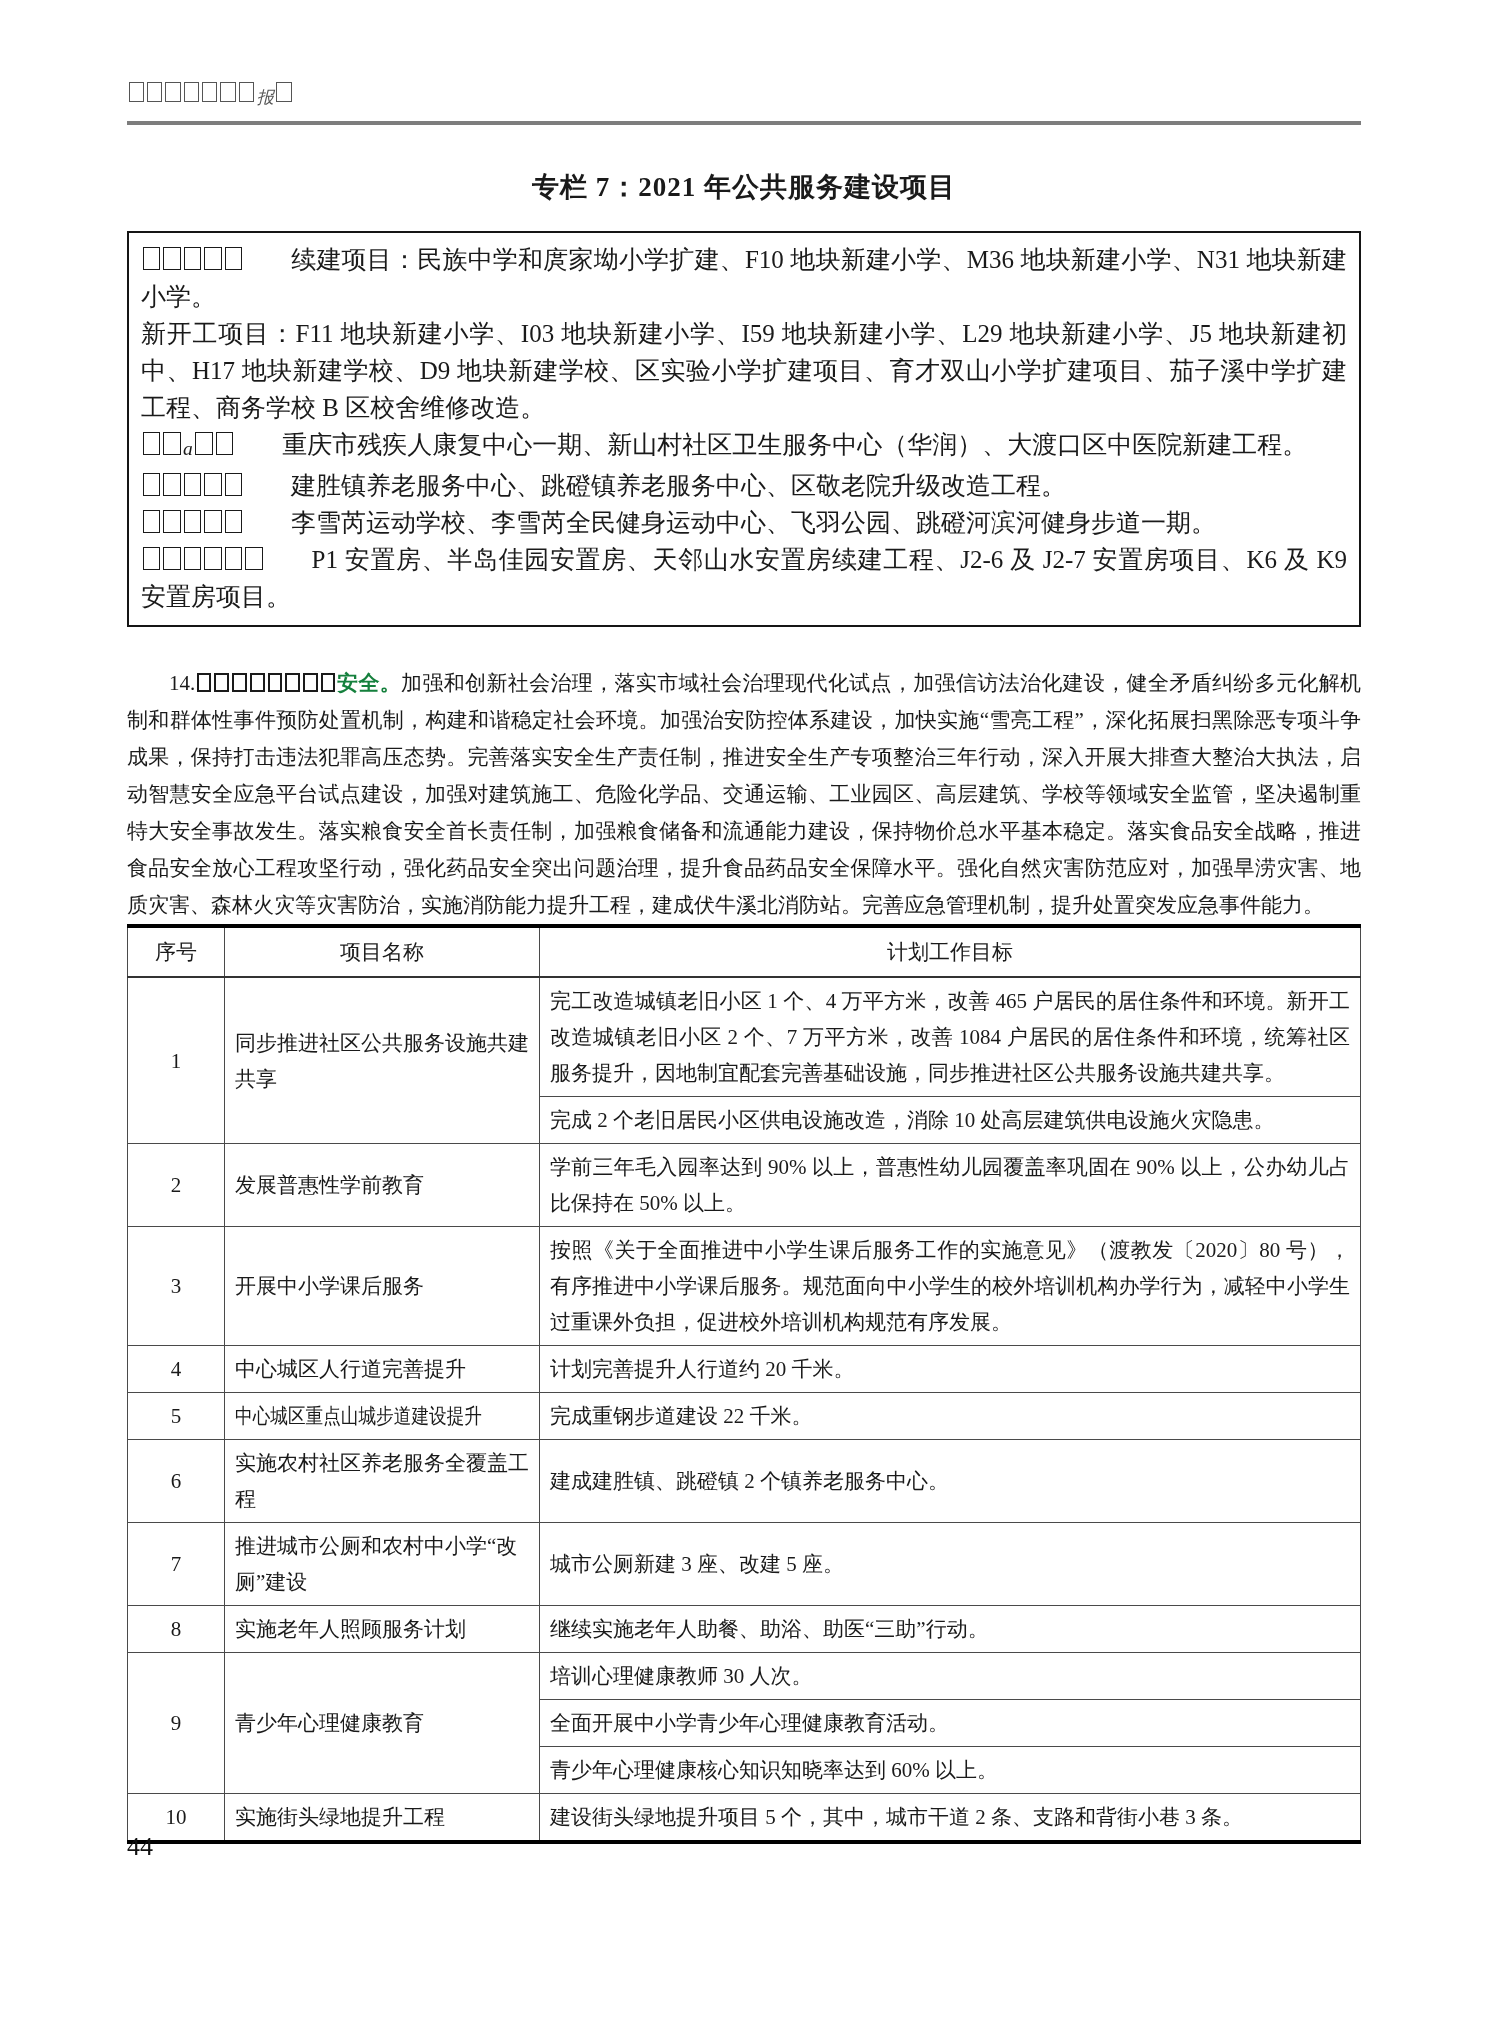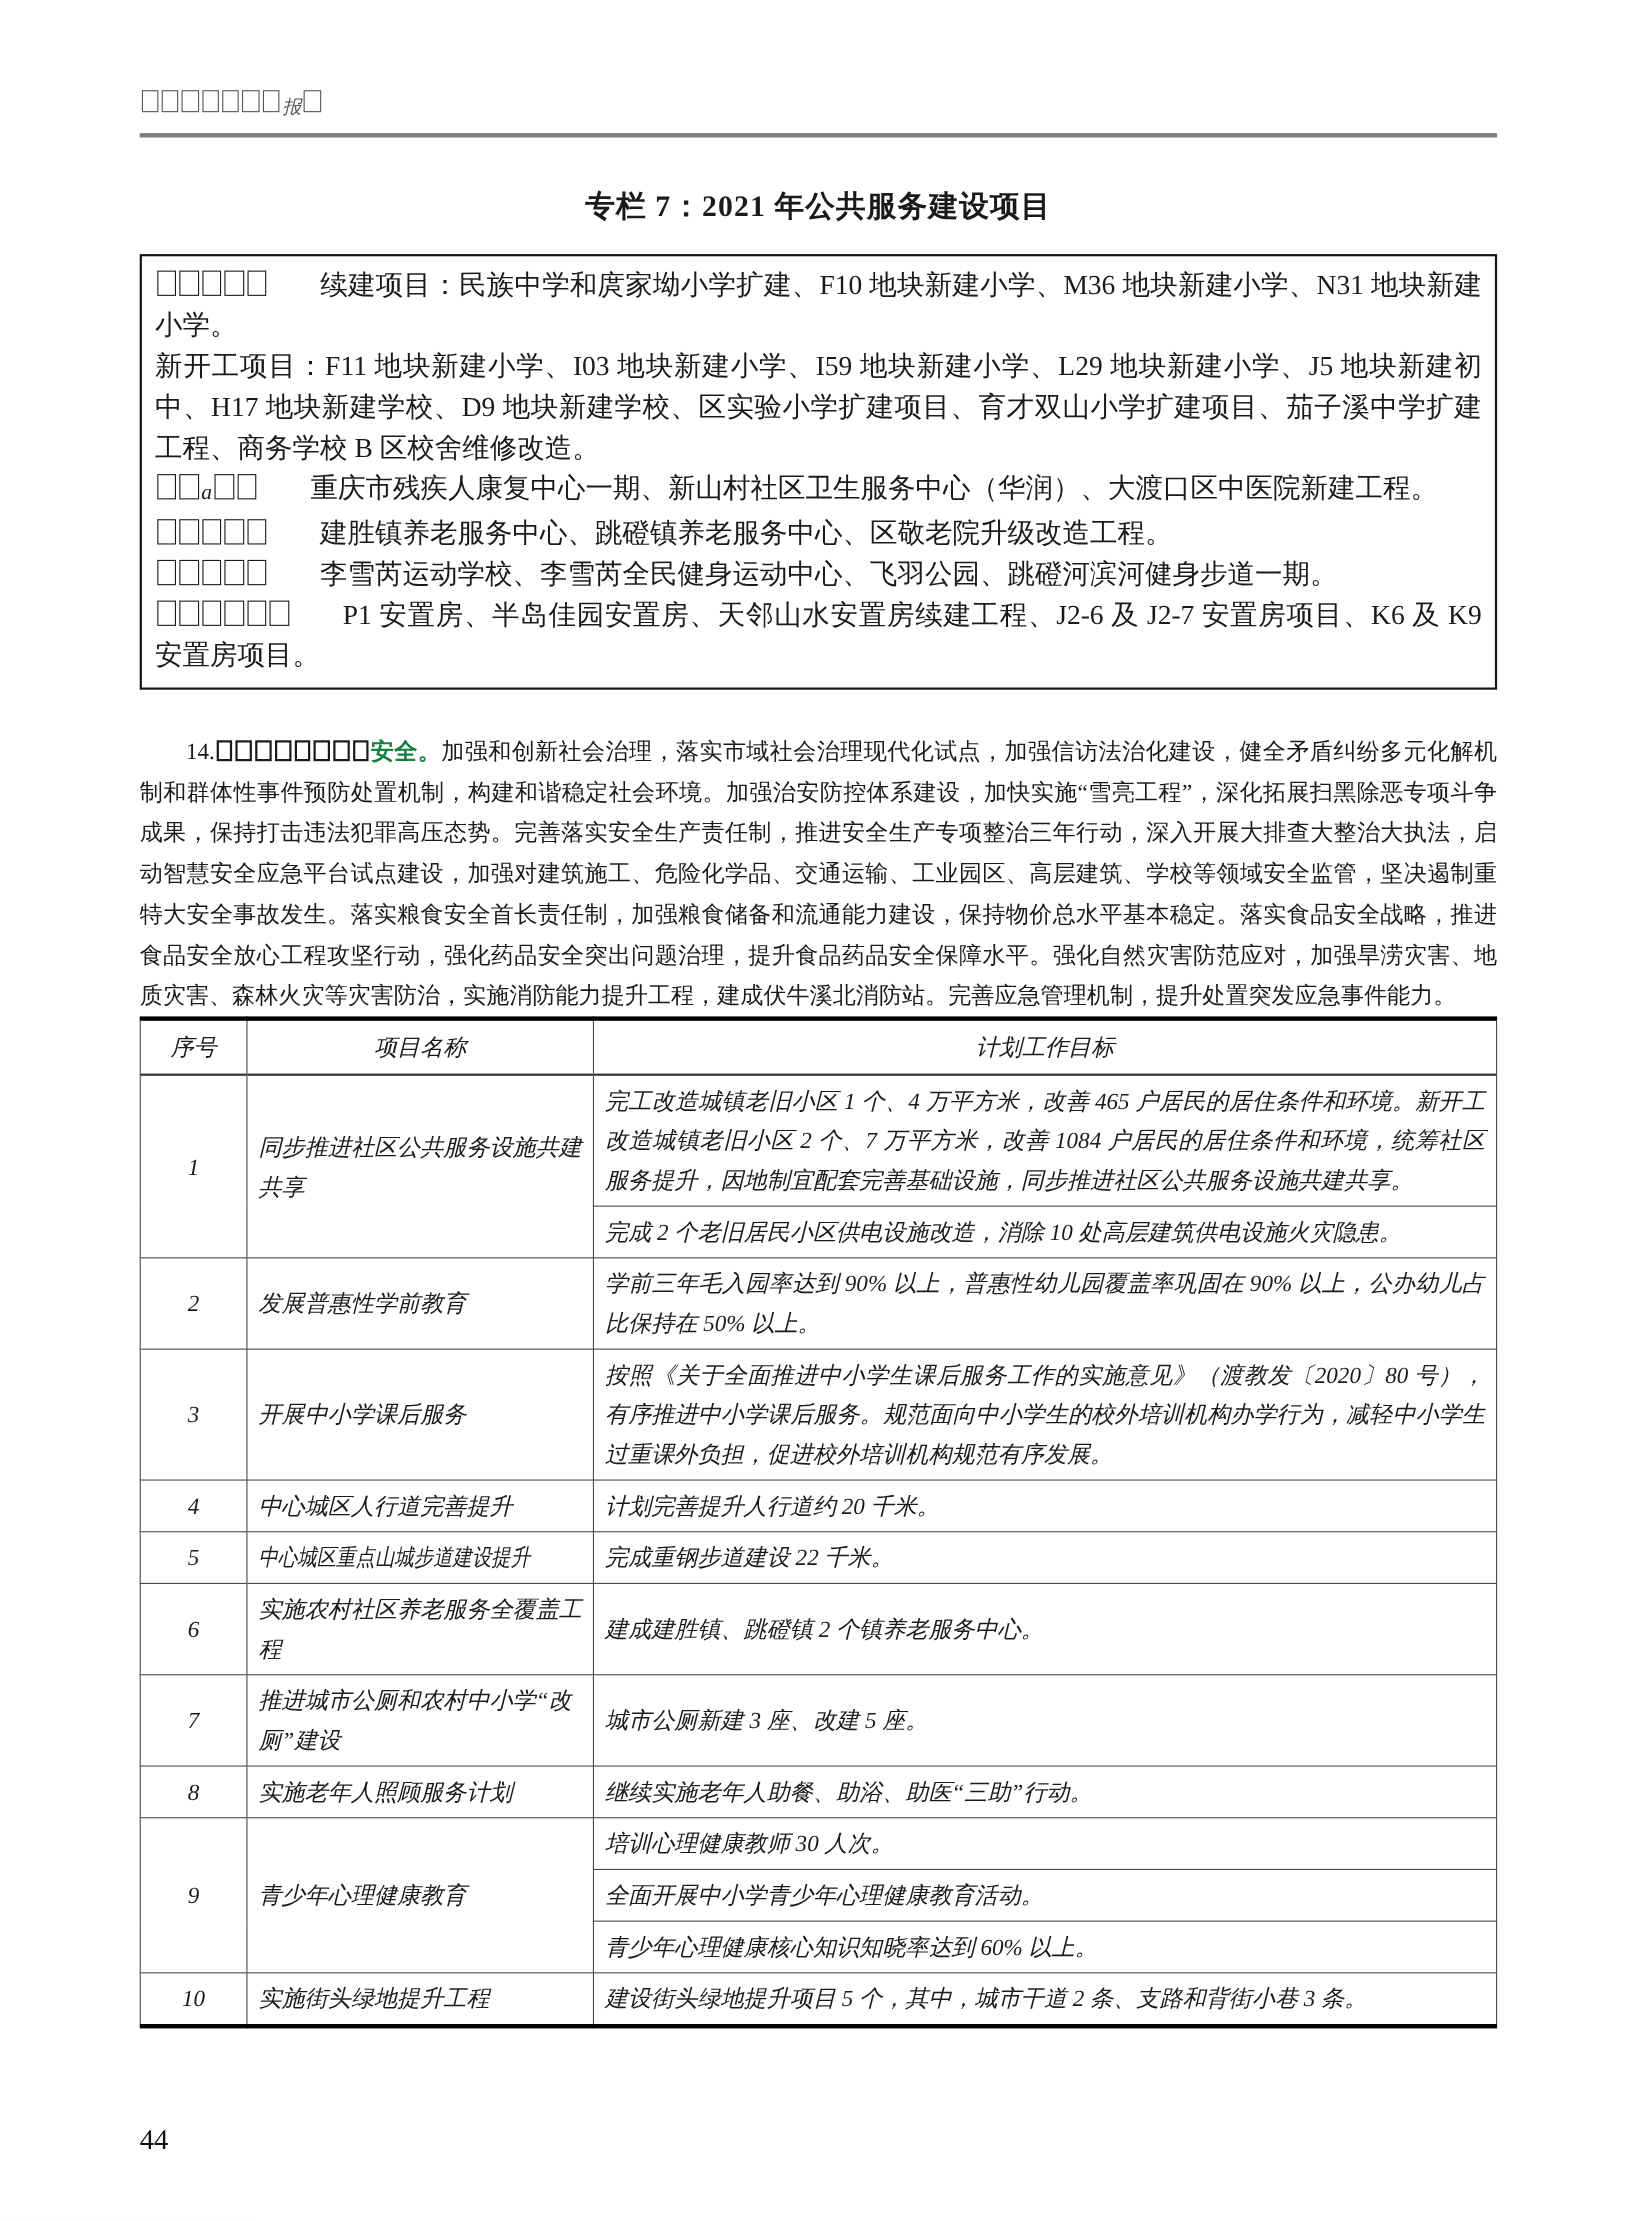--- a/index.html
+++ b/index.html
@@ -47,39 +47,39 @@
     margin:38px 0 0 0;font-size:21px;line-height:37px;
     text-align:justify;text-indent:2em;
   }
   .bold{font-weight:normal;}
   .gray-label{color:#15803d;font-weight:bold;}
 
   
   table.c11{
     width:100%;border-collapse:collapse;
     border-top:4.5px solid #000;border-bottom:4.5px solid #000;
-    font-size:21px;line-height:36px;font-style:italic;
+    font-size:21px;line-height:36px;
   }
   table.c11 th,table.c11 td{
     border:1.2px solid #4a4a4a;
     padding:5px 10px;
     vertical-align:middle;
   }
   table.c11 thead th{
     font-weight:normal;text-align:center;
     border-bottom:2px solid #333;
     padding:6px 10px;
   }
   td.num-cell{text-align:center;}
   td.name-cell{text-align:left;}
   td.goal-cell{text-align:justify;}
   .condensed{display:inline-block;transform:scaleX(0.84);transform-origin:left center;white-space:nowrap;}
 
   .page-num{
-    position:absolute;left:127px;top:1931px;
+    position:absolute;left:127px;top:1832px;
     font-size:26px;color:#111;
   }
 </style>
 </head>
 <body>
 
 <div class="page">
 
   <div class="hdr">
     <span><span class="tofu-box"></span><span class="tofu-box"></span><span class="tofu-box"></span><span class="tofu-box"></span><span class="tofu-box"></span><span class="tofu-box"></span><span class="tofu-box"></span><span class="odd-glyph">报</span><span class="tofu-box"></span></span>

